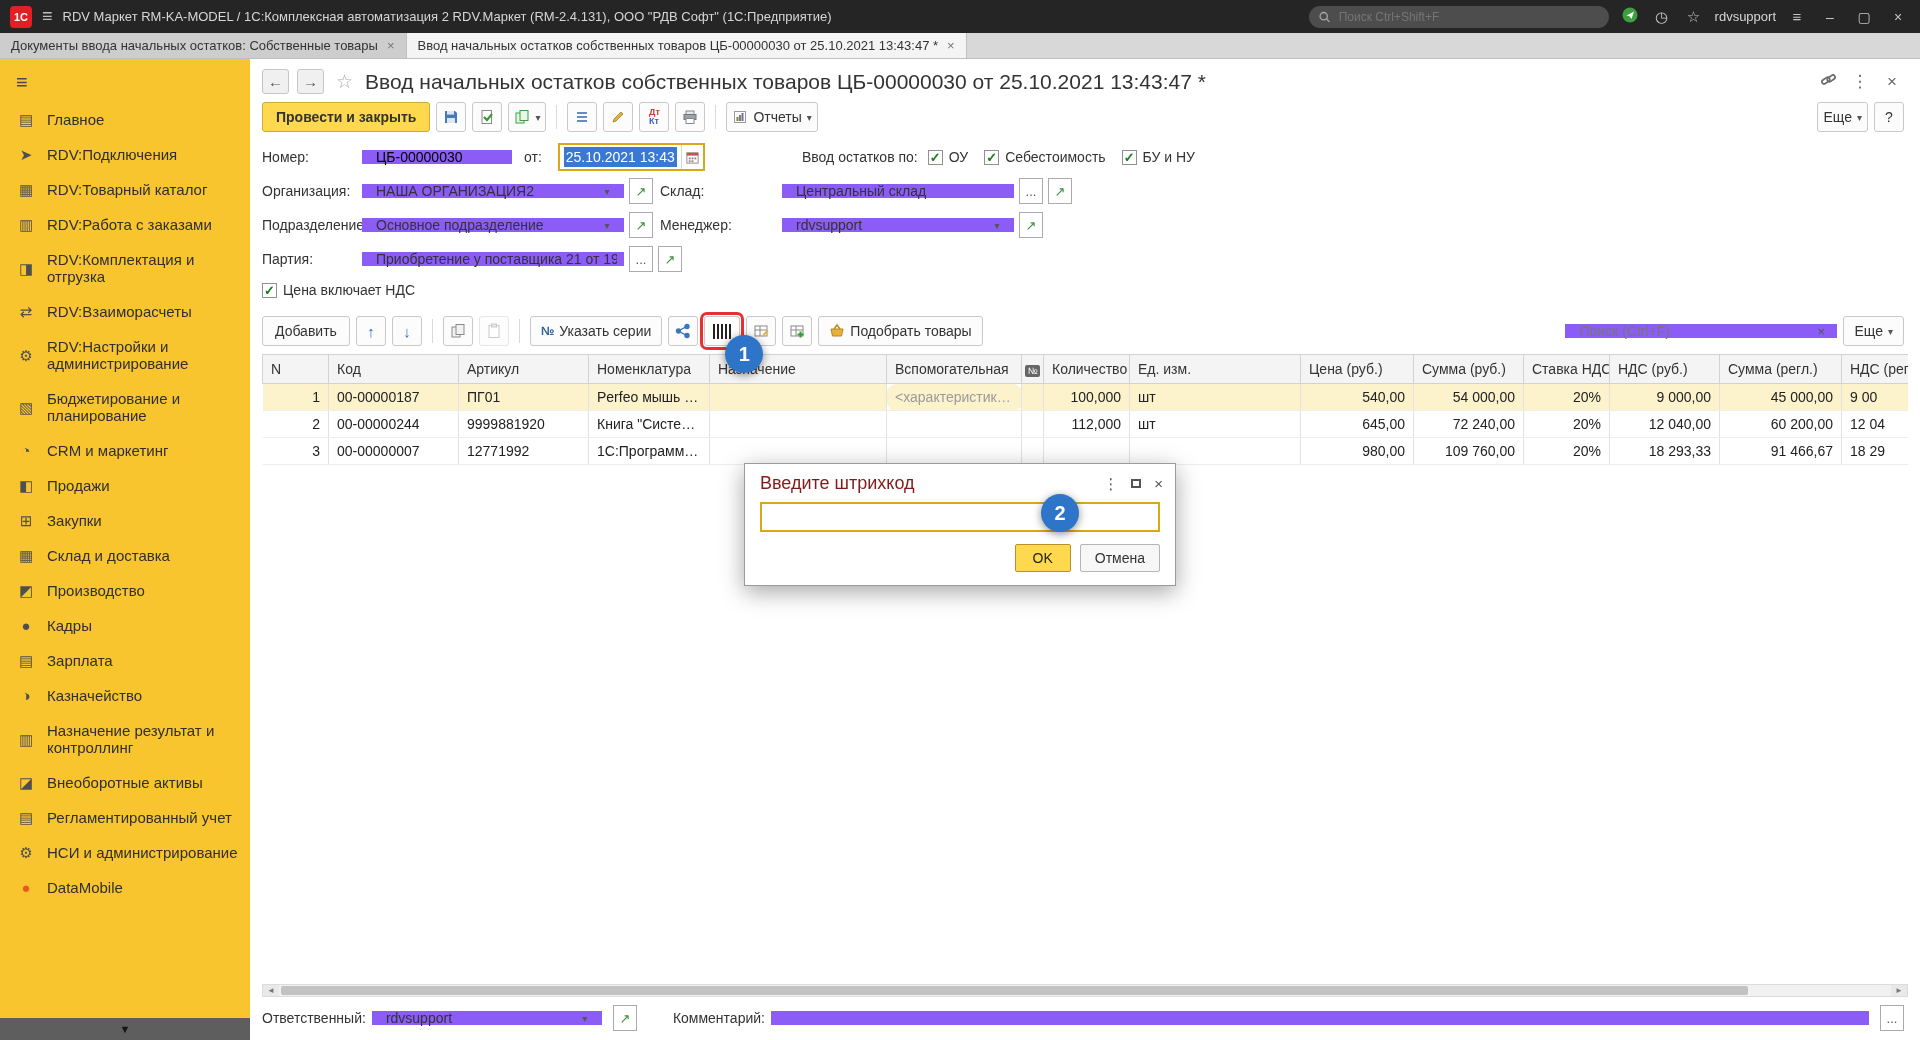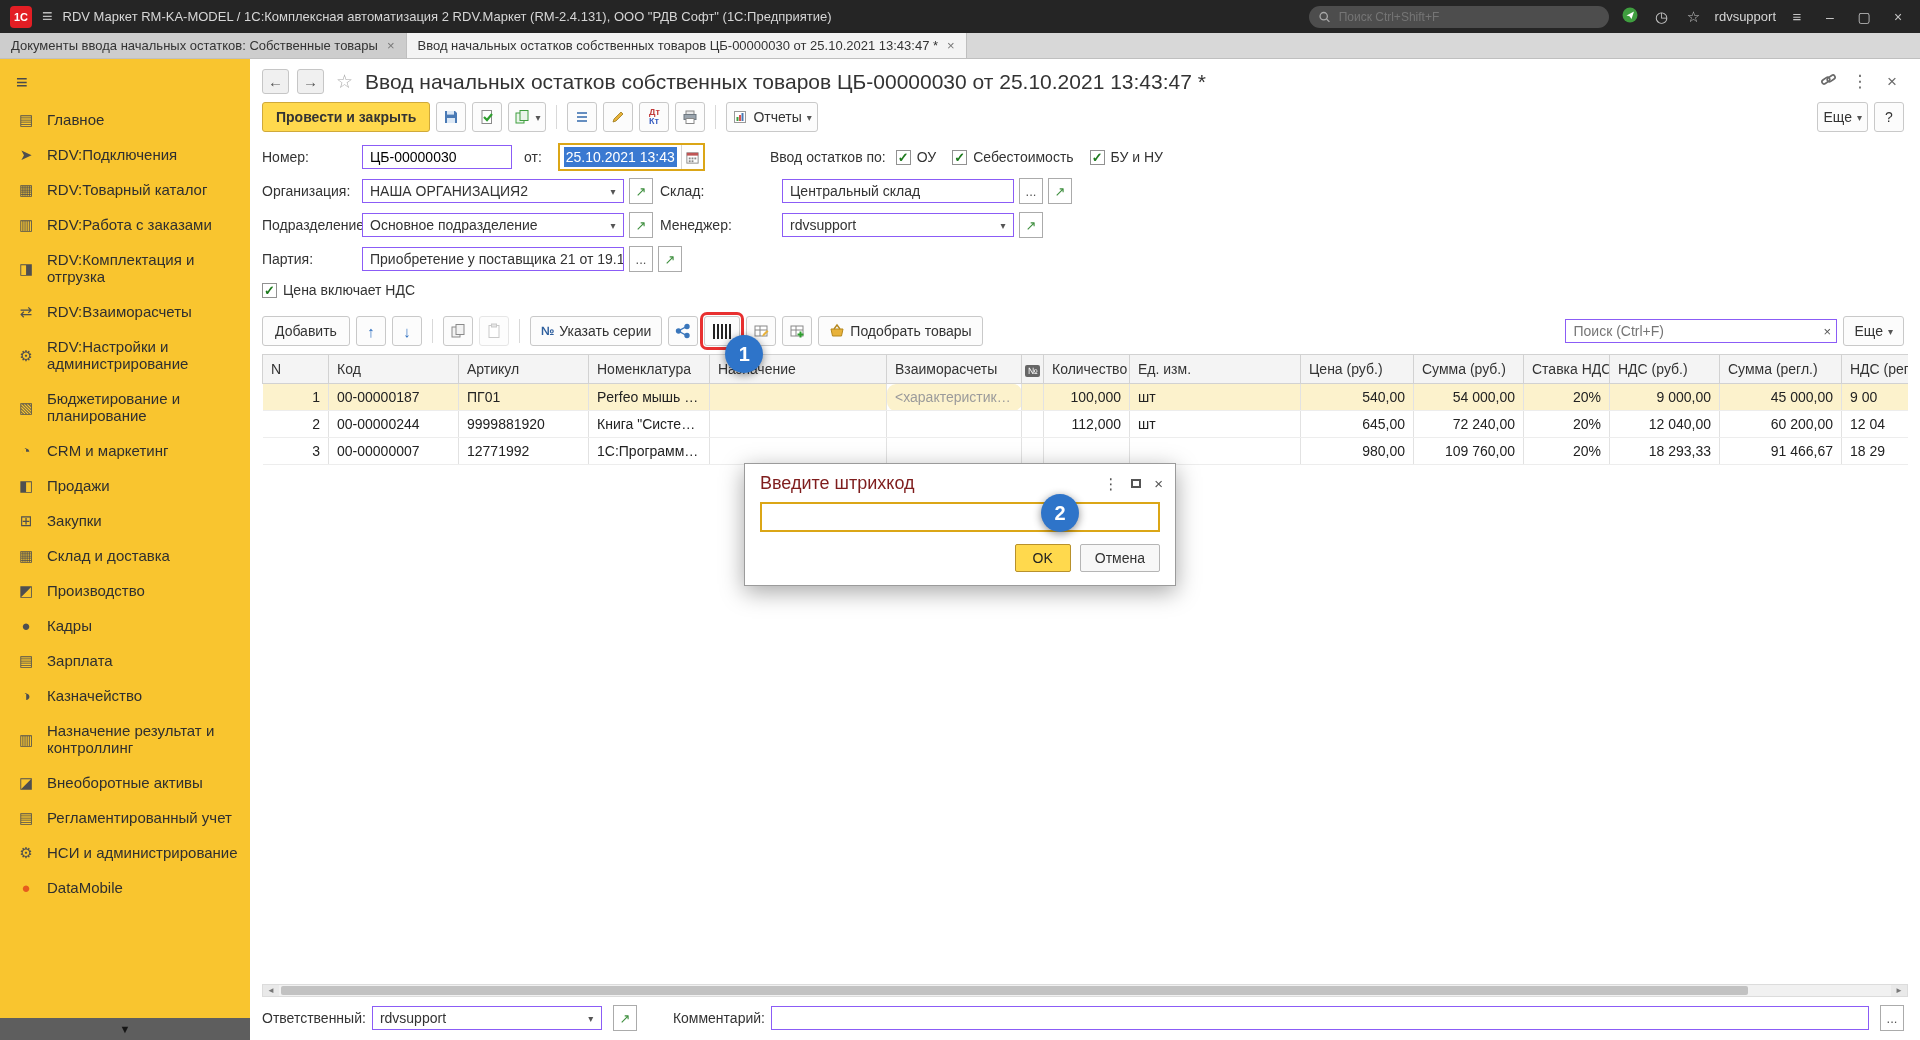--- a/index.html
+++ b/index.html
@@ -63,21 +63,21 @@
   .tsep { width:1px; height:24px; background:#d9d9d9; margin:0 4px; }
   .toolbar-right { margin-left:auto; display:flex; gap:6px; }
   .dtkt { font-size:9px; line-height:9px; font-weight:bold; text-align:left; }
   .dtkt .dt { color:#c23a3a; } .dtkt .kt { color:#3a5fc2; }
   
   .form { padding:0 28px 6px 12px; font-size:14px; color:#333; }
   .frow { position:relative; height:30px; margin-bottom:4px; display:flex; align-items:center; }
   .flabel { width:100px; flex-shrink:0; }
   .rcol { position:absolute; left:398px; top:0; height:30px; display:flex; align-items:center; }
   .rlabel { width:122px; flex-shrink:0; }
-  .fld { display:inline-flex; align-items:center; border:1px solid #8b5cf6; height:24px; background:#fff; }
+  .fld { display:inline-flex; align-items:center; border:7px solid #8b5cf6; height:14px; background:#fff; }
   .fld .v { padding:0 7px; white-space:nowrap; overflow:hidden; font-size:14px; }
   .fld .dd { width:20px; align-self:stretch; display:flex; align-items:center; justify-content:center;
              color:#555; font-size:10px; }
   .fld input { border:none; outline:none; font-size:14px; padding:0 7px; width:100%;
                font-family:"Liberation Sans",sans-serif; background:transparent; }
   .sq { width:24px; height:26px; border:1px solid #ababab; margin-left:5px; display:inline-flex;
         align-items:center; justify-content:center; font-size:13px; color:#3f8f3f; background:#fff; flex-shrink:0; }
   .sq.gray { color:#555; }
   .date-wrap { display:inline-flex; align-items:center; border:2px solid #dba617; margin-left:16px; background:#fff; }
   .date-text { padding:3px 4px; font-size:14px; }
@@ -393,21 +393,21 @@
                 <g fill="#888">
                   <rect x="4" y="8" width="2" height="2"></rect>
                   <rect x="7" y="8" width="2" height="2"></rect>
                   <rect x="10" y="8" width="2" height="2"></rect>
                   <rect x="4" y="11" width="2" height="2"></rect>
                   <rect x="7" y="11" width="2" height="2"></rect>
                 </g>
               </svg>
           </span>
         </span>
-        <div class="rcol" style="left:508px">
+        <div class="rcol" style="left:540px">
           <span style="margin-right:10px">Ввод остатков по:</span>
           <span class="cbx">
             <span class="cb">
                 <span class="t">✓</span>
               </span>
             <span>ОУ</span>
           </span>
           <span class="cbx">
             <span class="cb">
                 <span class="t">✓</span>
@@ -569,21 +569,21 @@
             <col style="width:90px">
         </colgroup>
         <thead>
           <tr>
 
           <th><span>N</span></th>
               <th><span>Код</span></th>
               <th><span>Артикул</span></th>
               <th><span>Номенклатура</span></th>
               <th><span>Назначение</span></th>
-              <th><span>Взаиморасчеты</span></th>
+              <th><span>Вспомогательная</span></th>
               <th><span>№</span></th>
               <th><span>Количество</span></th>
               <th><span>Ед. изм.</span></th>
               <th><span>Цена (руб.)</span></th>
               <th><span>Сумма (руб.)</span></th>
               <th><span>Ставка НДС</span></th>
               <th><span>НДС (руб.)</span></th>
               <th><span>Сумма (регл.)</span></th>
               <th><span>НДС (регл</span></th>
             </tr>

